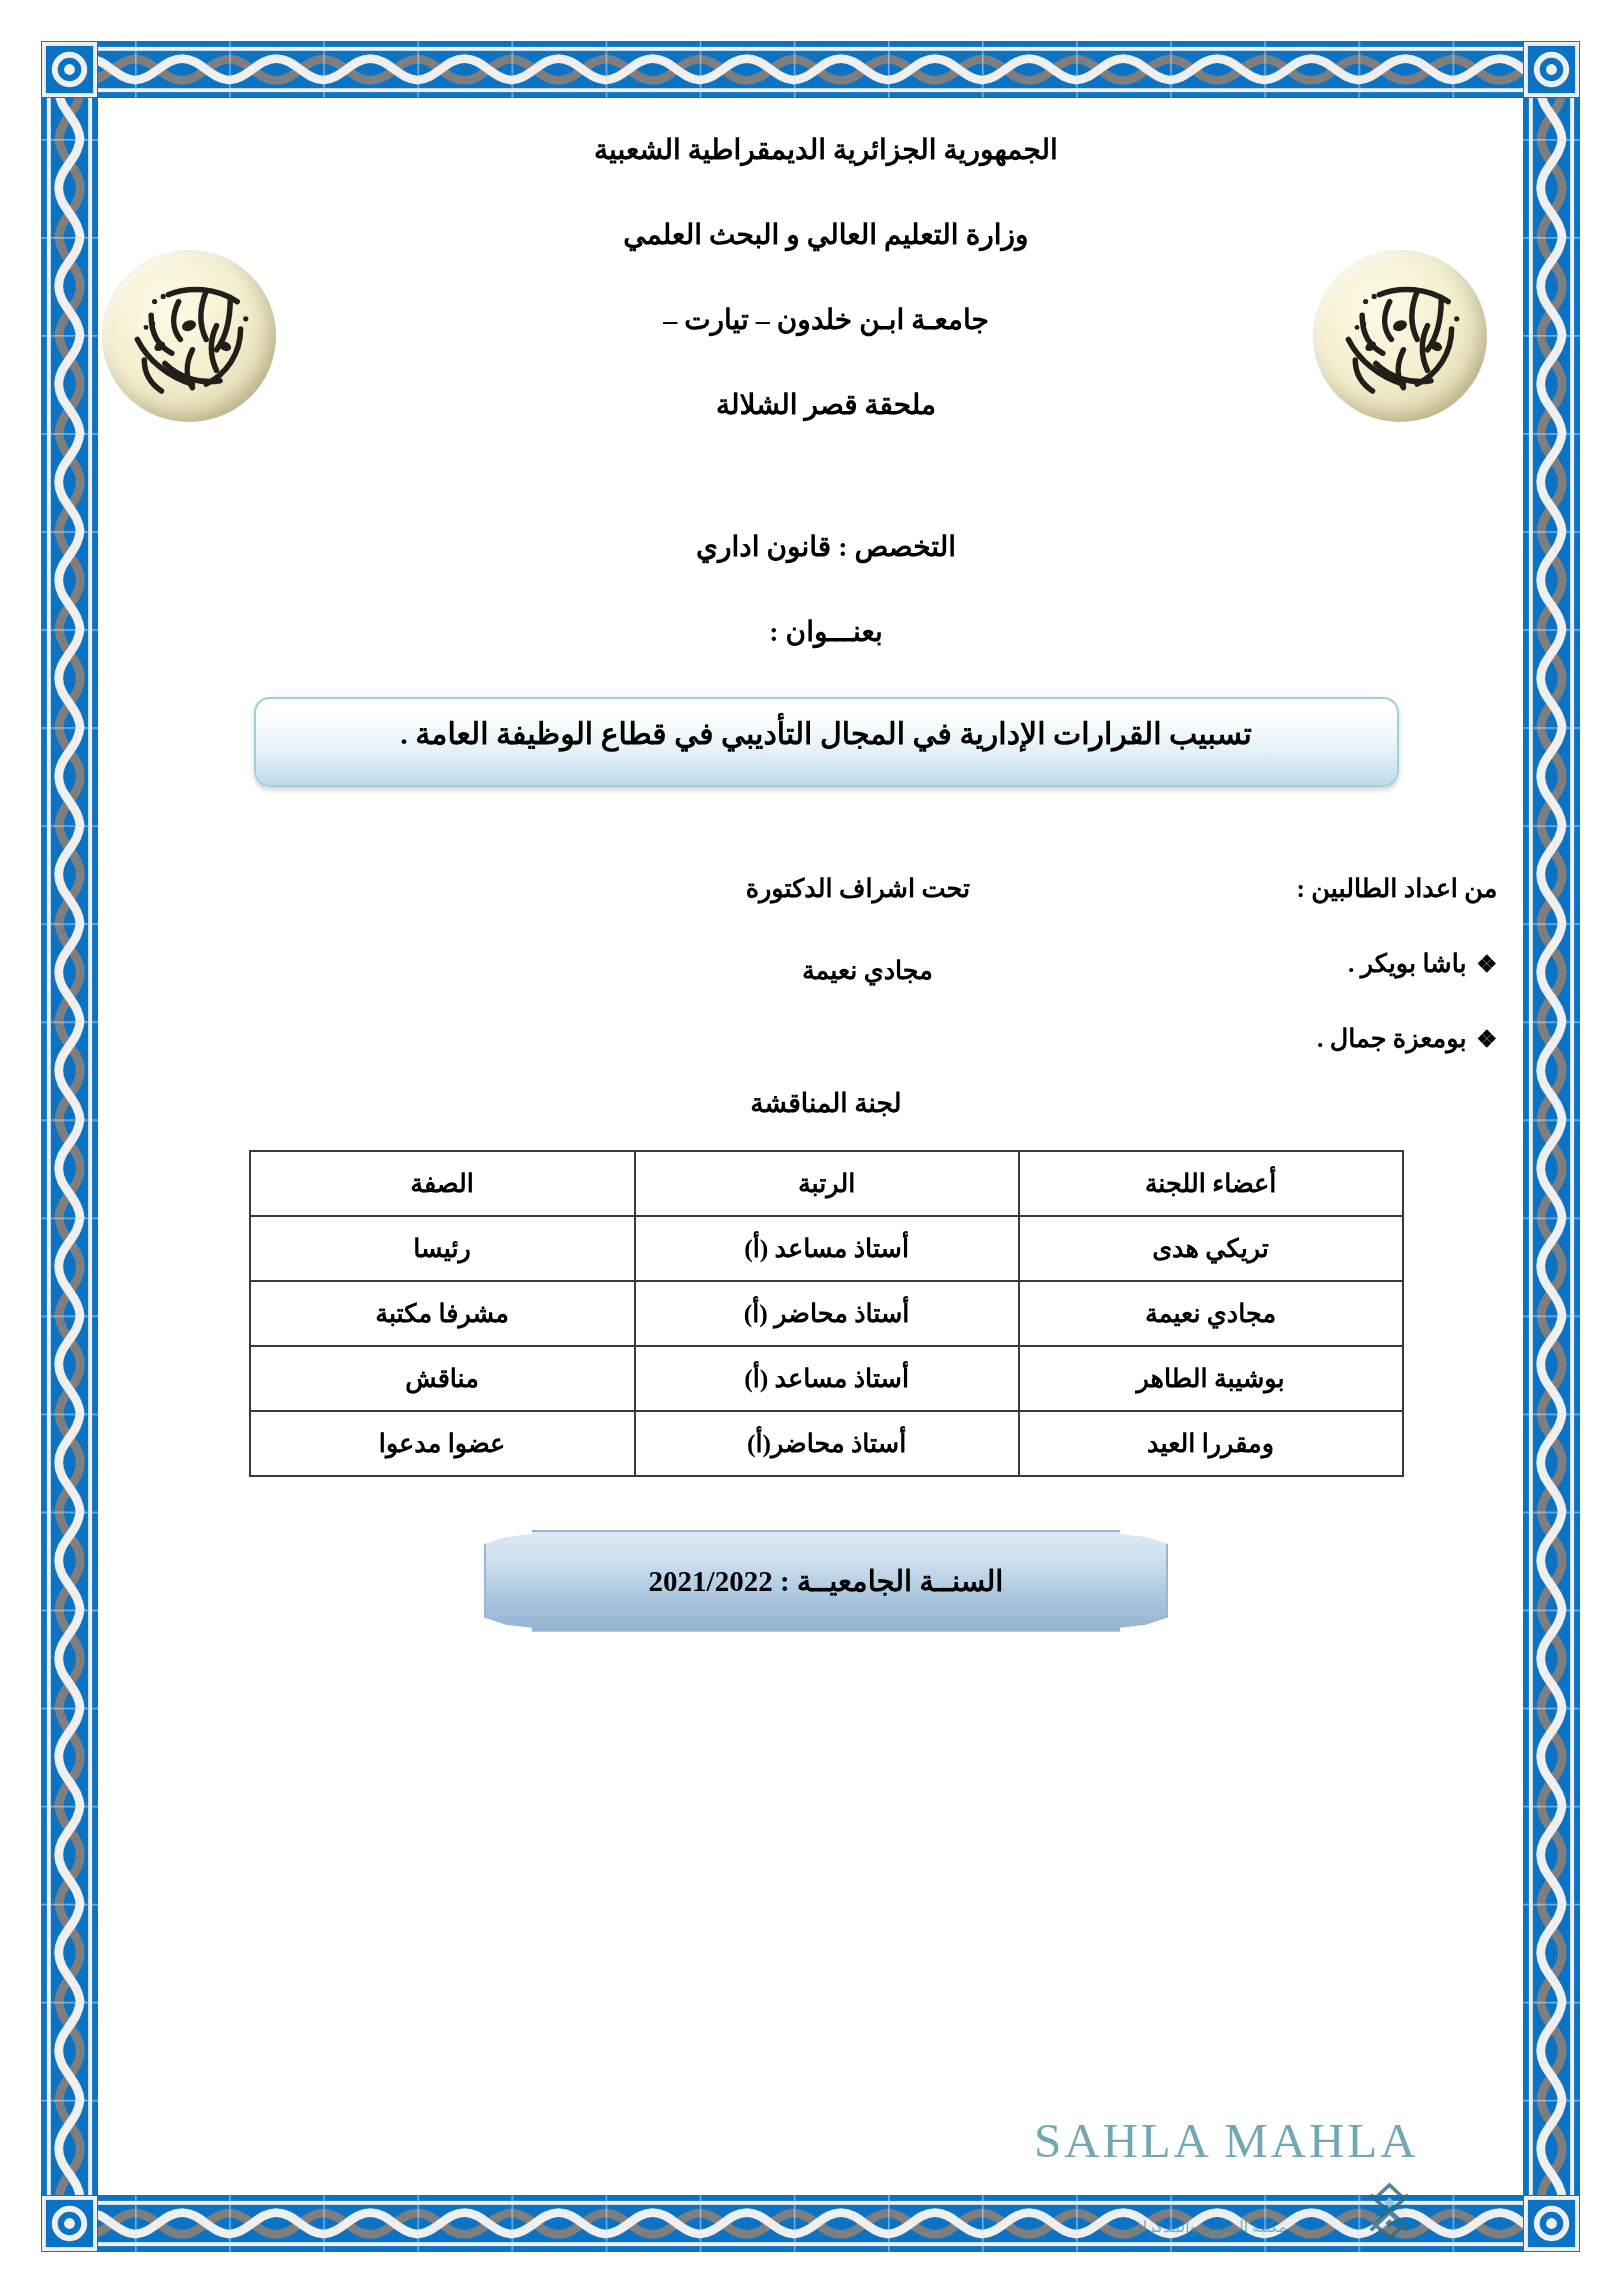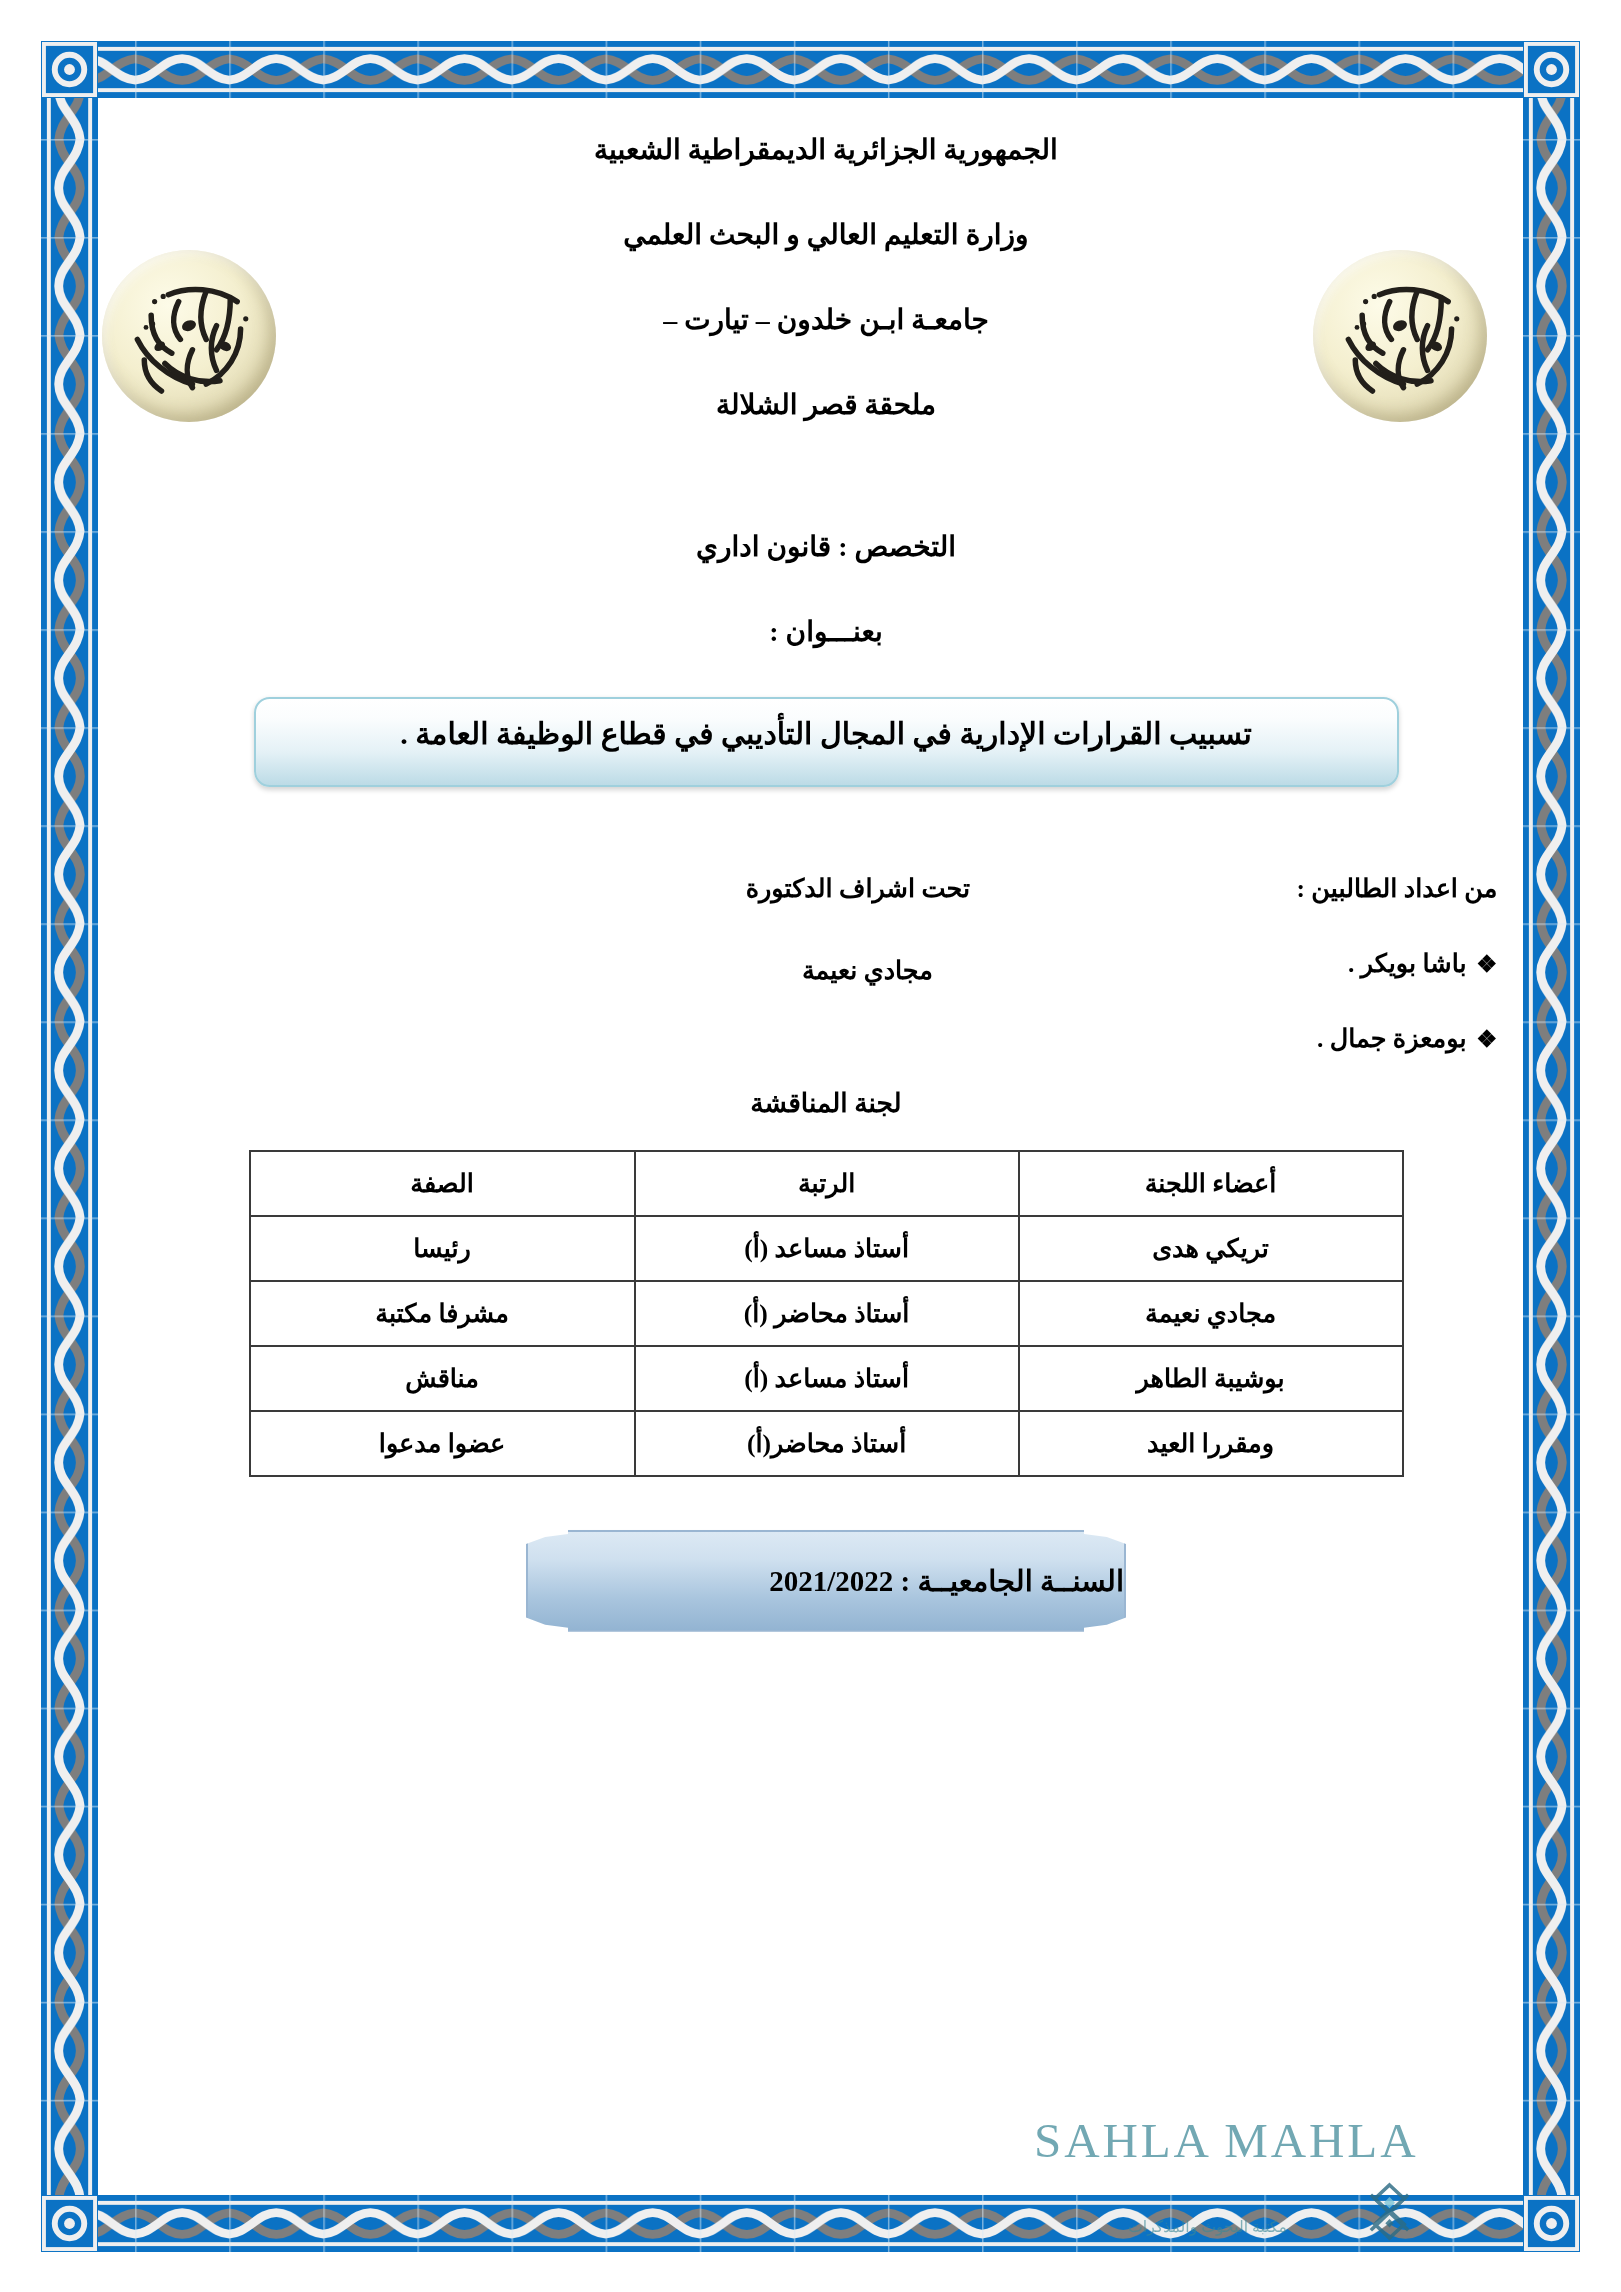--- a/index.html
+++ b/index.html
@@ -192,25 +192,25 @@
   .col-role { width: 33.4%; }
 
   
   .year-wrap {
     display: flex;
     justify-content: center;
     margin-top: 53px;
   }
   .year-badge {
     position: relative;
-    width: 600px;
+    width: 684px;
     height: 102px;
     display: flex;
     align-items: center;
-    justify-content: flex-start;
+    justify-content: center;
     background: linear-gradient(to bottom, #dce9f4 0%, #cfe0ef 28%, #a9c5de 68%, #93b4d2 100%);
     border: 2px solid #9ab6d2;
     box-shadow: 0 3.9px 5.9px rgba(0,0,0,.22);
     clip-path: polygon(
       0% 14%, 3.2% 7%, 7% 4%, 7% 0%, 93% 0%, 93% 4%, 96.8% 7%, 100% 14%,
       100% 86%, 96.8% 93%, 93% 96%, 93% 100%, 7% 100%, 7% 96%, 3.2% 93%, 0% 86%
     );
   }
   .year-text {
     font-weight: bold;

